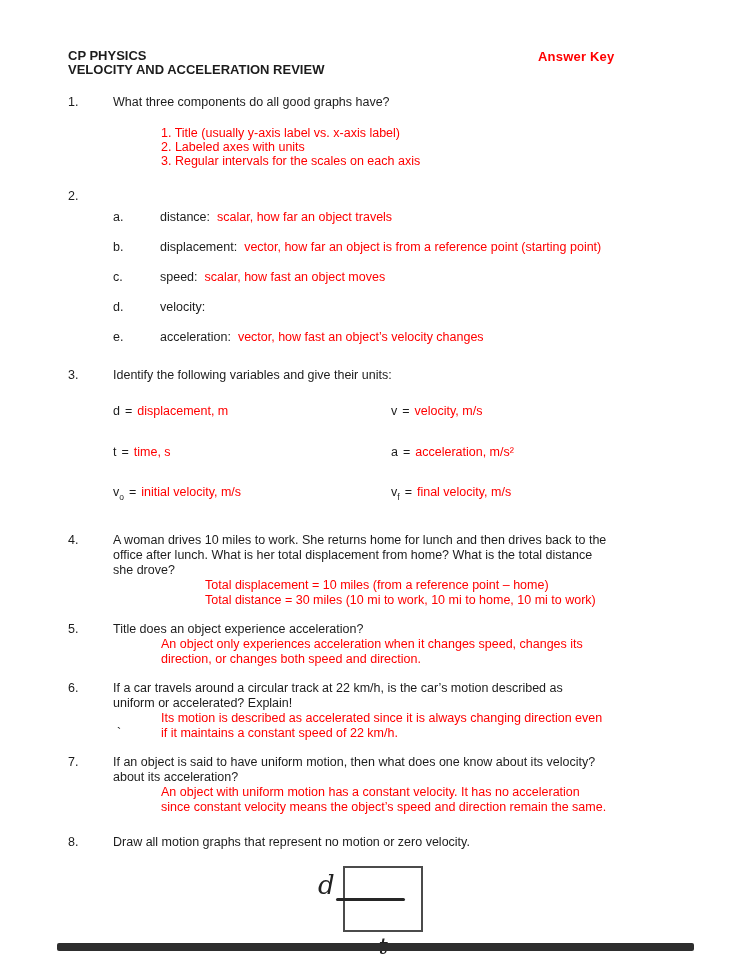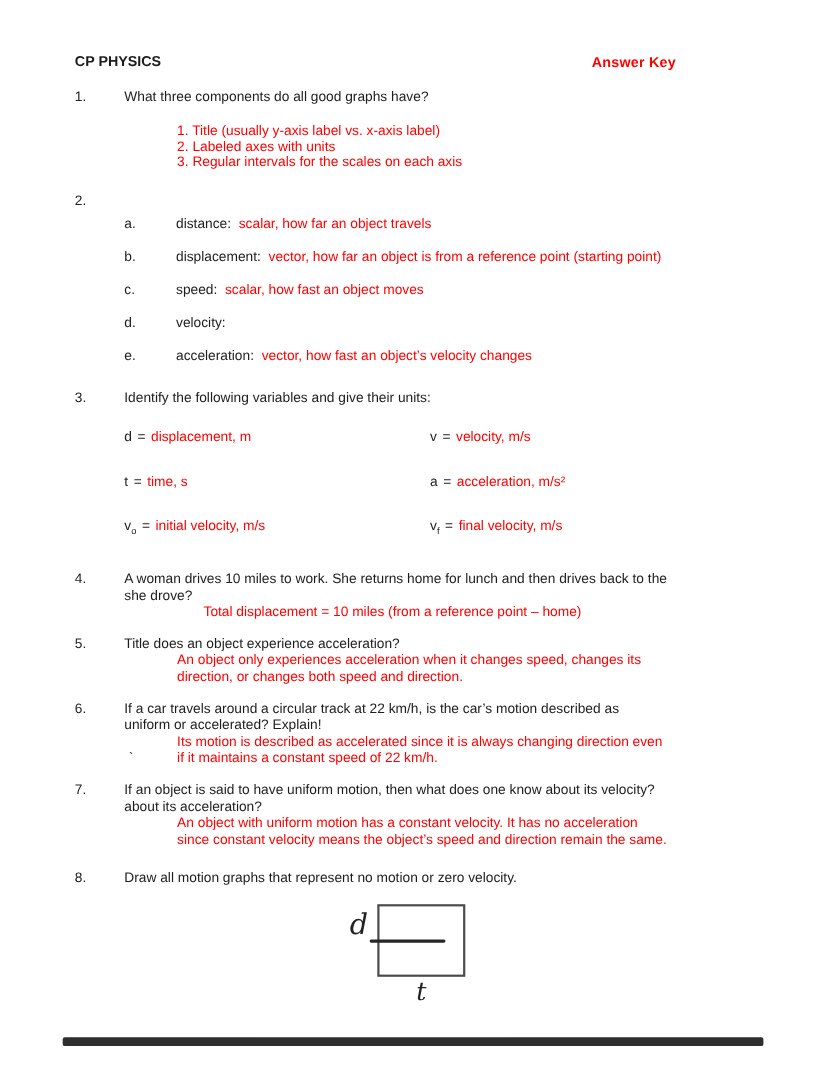--- a/index.html
+++ b/index.html
@@ -33,21 +33,21 @@
   .ans-inline { margin-left:7px; }
 
   .q3 { margin-top:23px; }
   .q3-grid { margin-top:18px; }
   .q3-row { display:flex; margin-bottom:16px;margin-top:21px; }
   .q3-cell { width:278px; white-space:nowrap; }
   .q3-cell sub { font-size:8.5px; }
   .eq { margin:0 5px; }
 
   .q4 { margin-top:12px; }
-  .q4-answers { margin-left:72px; }
+  .q4-answers { margin-left:92px; }
 
   .q5, .q6, .q7 { margin-top:14px; }
   .ans-block { margin-left:48px; }
   .stray-wrap { position:relative; }
   .stray { position:absolute; left:-44px; top:0; color:var(--ink,#1c1c1c); }
 
   .q8 { margin-top:20px; }
 
   
   .graph { margin:16px 0 0 230px; width:80px; }
@@ -60,20 +60,21 @@
   .bottom-bar { position:absolute; left:57px; top:943px; width:637px; height:8px; background:#2e2e2e; border-radius:2px; }
 </style>
 </head>
 <body>
 
 <div class="page">
   <div class="content">
 
     <div class="header">
       <div data-bind="header.course">CP PHYSICS</div>
+      <div data-bind="header.title">VELOCITY AND ACCELERATION REVIEW</div>
       <div class="answer-key" data-bind="header.answer_key">Answer Key</div>
     </div>
 
     <div class="q q1">
       <div class="qnum" data-bind="q1.num">1.</div>
       <div class="qbody">
         <div class="line" data-bind="q1.text">What three components do all good graphs have?</div>
         <div class="q1-answers red">
           <div class="line" data-bind="q1.answers.0">1.  Title (usually y-axis label vs. x-axis label)</div>
           <div class="line" data-bind="q1.answers.1">2.  Labeled axes with units</div>
@@ -142,23 +143,25 @@
             </div>
           </div>
         </div>
       </div>
     </div>
 
     <div class="q q4">
       <div class="qnum" data-bind="q4.num">4.</div>
       <div class="qbody">
         <div class="line" data-bind="q4.lines.0">A woman drives 10 miles to work.  She returns home for lunch and then drives back to the</div>
+        <div class="line" data-bind="q4.lines.1">office after lunch.  What is her total displacement from home?  What is the total distance</div>
         <div class="line" data-bind="q4.lines.2">she drove?</div>
         <div class="q4-answers red">
           <div class="line" data-bind="q4.answers.0">Total displacement = 10 miles (from a reference point – home)</div>
+          <div class="line" data-bind="q4.answers.1">Total distance = 30 miles (10 mi to work, 10 mi to home, 10 mi to work)</div>
         </div>
       </div>
     </div>
 
     <div class="q q5">
       <div class="qnum" data-bind="q5.num">5.</div>
       <div class="qbody">
         <div class="line" data-bind="q5.text">Title does an object experience acceleration?</div>
         <div class="ans-block red">
           <div class="line" data-bind="q5.answers.0">An object only experiences acceleration when it changes speed, changes its</div>

